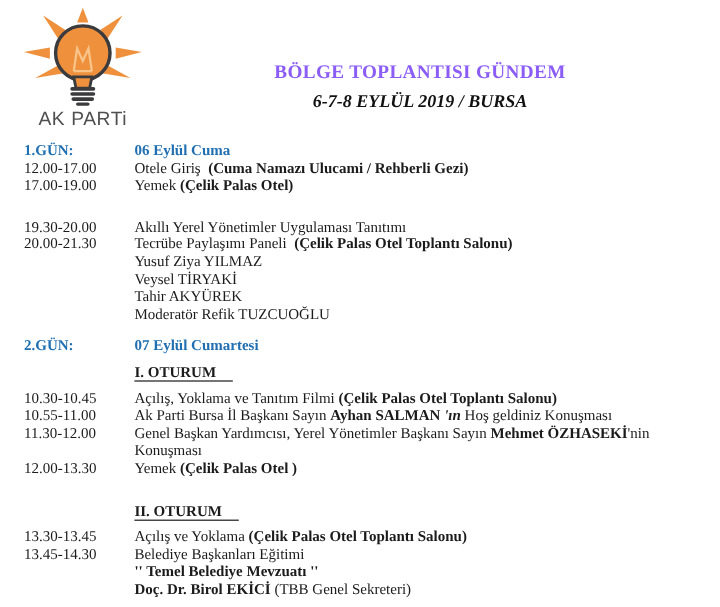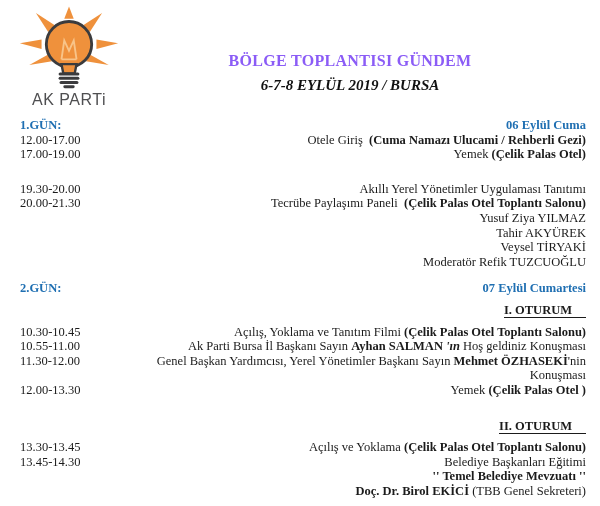--- a/index.html
+++ b/index.html
@@ -15,21 +15,21 @@
     color:#4f4f51; letter-spacing:0.5px; margin-top:1px;
   }
   
   .header { position:absolute; left:130px; top:52px; width:440px; text-align:center; }
   .title { font-size:16px; font-weight:bold; color:#8b5cf6; letter-spacing:0.3px; }
   .subtitle { font-size:15px; font-weight:bold; font-style:italic; color:#111; margin-top:7px; }
   
   .agenda { position:absolute; left:0; top:116px; width:600px; padding-top:2px; }
   .row { display:flex; line-height:14.6px; font-size:12.5px; }
   .time { flex:0 0 92px; padding-left:20px; box-sizing:content-box; }
-  .content { flex:1; white-space:pre-wrap; padding-right:14px;text-align:right; }
+  .content { flex:1; white-space:pre-wrap; padding-right:14px; }
   .day .time, .day .content { color:#1f6fb2; font-weight:bold; }
   .session .content .u {
     font-weight:bold; border-bottom:1.3px solid #1b1b1b; padding-right:14px;
   }
   .seg-b { font-weight:bold; }
   .seg-i { font-style:italic; }
 </style>
 </head>
 <body>
 
@@ -89,25 +89,25 @@
       <div class="row item">
         <div class="time">20.00-21.30</div>
         <div class="content"><span>Tecrübe Paylaşımı Paneli  </span><span class="seg-b">(Çelik Palas Otel Toplantı Salonu)</span></div>
       </div>
       <div class="row cont">
         <div class="time"></div>
         <div class="content"><span>Yusuf Ziya YILMAZ</span></div>
       </div>
       <div class="row cont">
         <div class="time"></div>
-        <div class="content"><span>Tahir AKYÜREK</span></div>
+        <div class="content"><span>Veysel TİRYAKİ</span></div>
       </div>
       <div class="row cont">
         <div class="time"></div>
-        <div class="content"><span>Veysel TİRYAKİ</span></div>
+        <div class="content"><span>Tahir AKYÜREK</span></div>
       </div>
       <div class="row cont">
         <div class="time"></div>
         <div class="content"><span>Moderatör Refik TUZCUOĞLU</span></div>
       </div>
       <div style="height: 12px;"></div>
       <div class="row day">
         <div class="time">2.GÜN:</div>
         <div class="content"><span class="seg-b">07 Eylül Cumartesi</span></div>
       </div>

